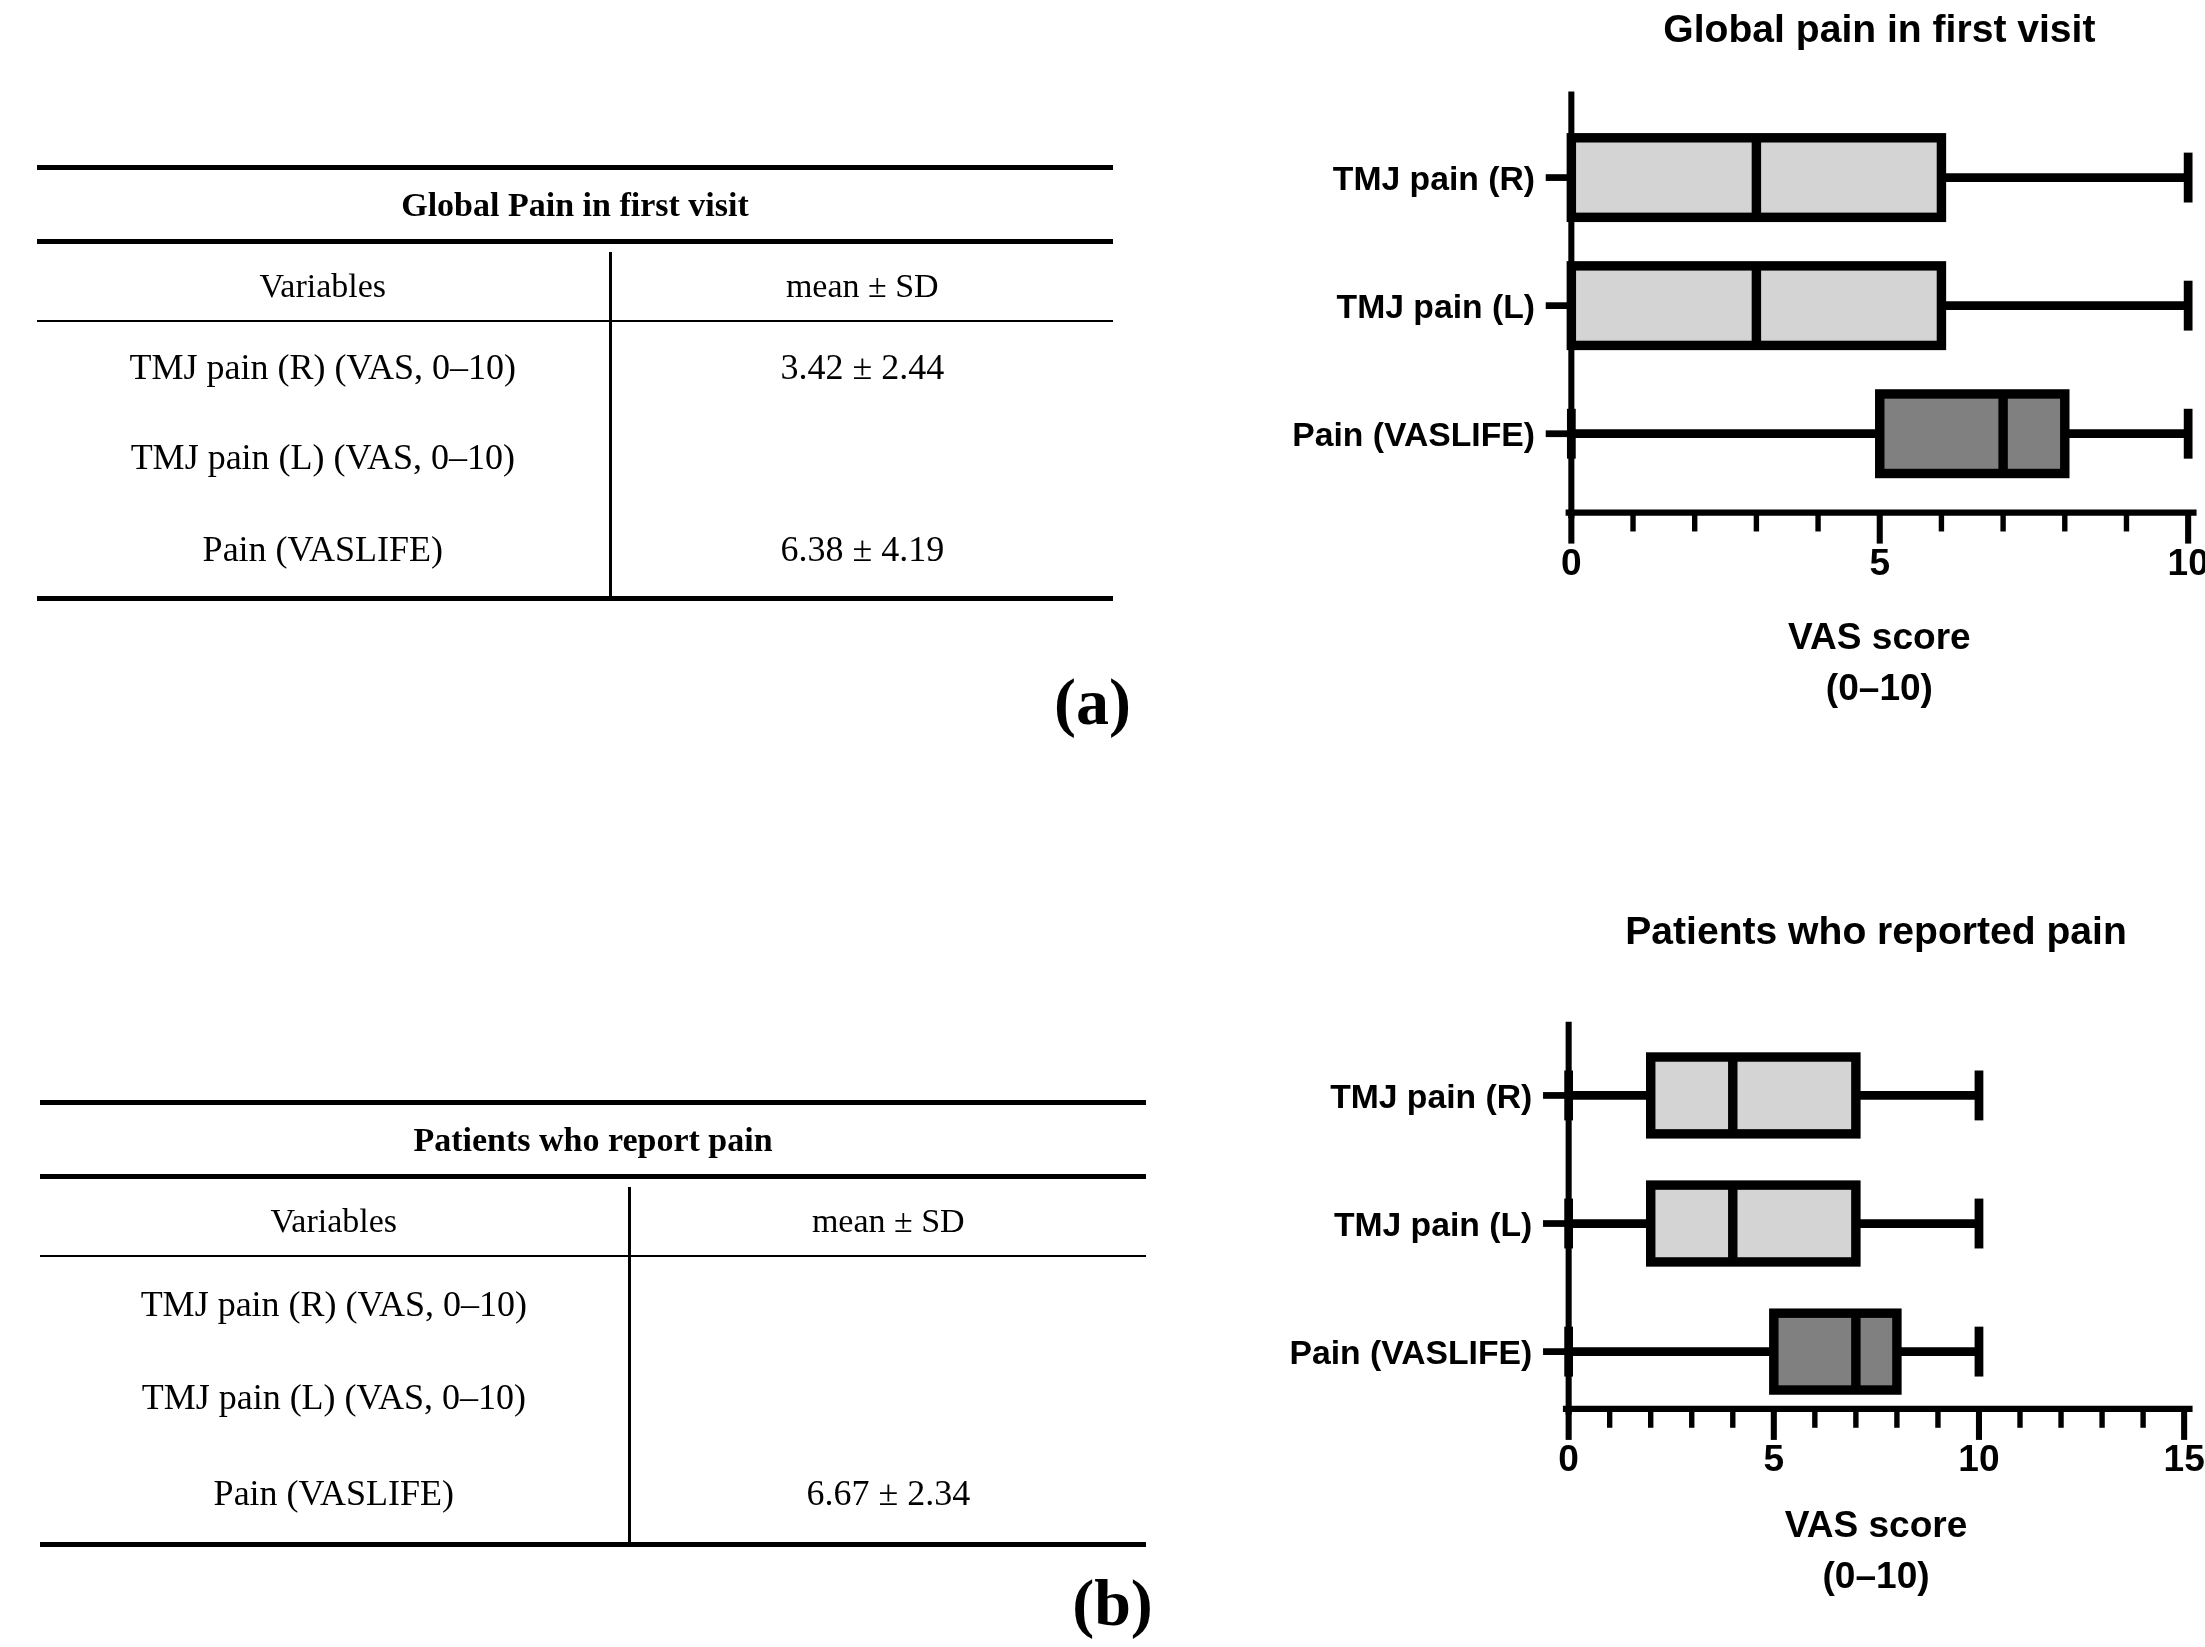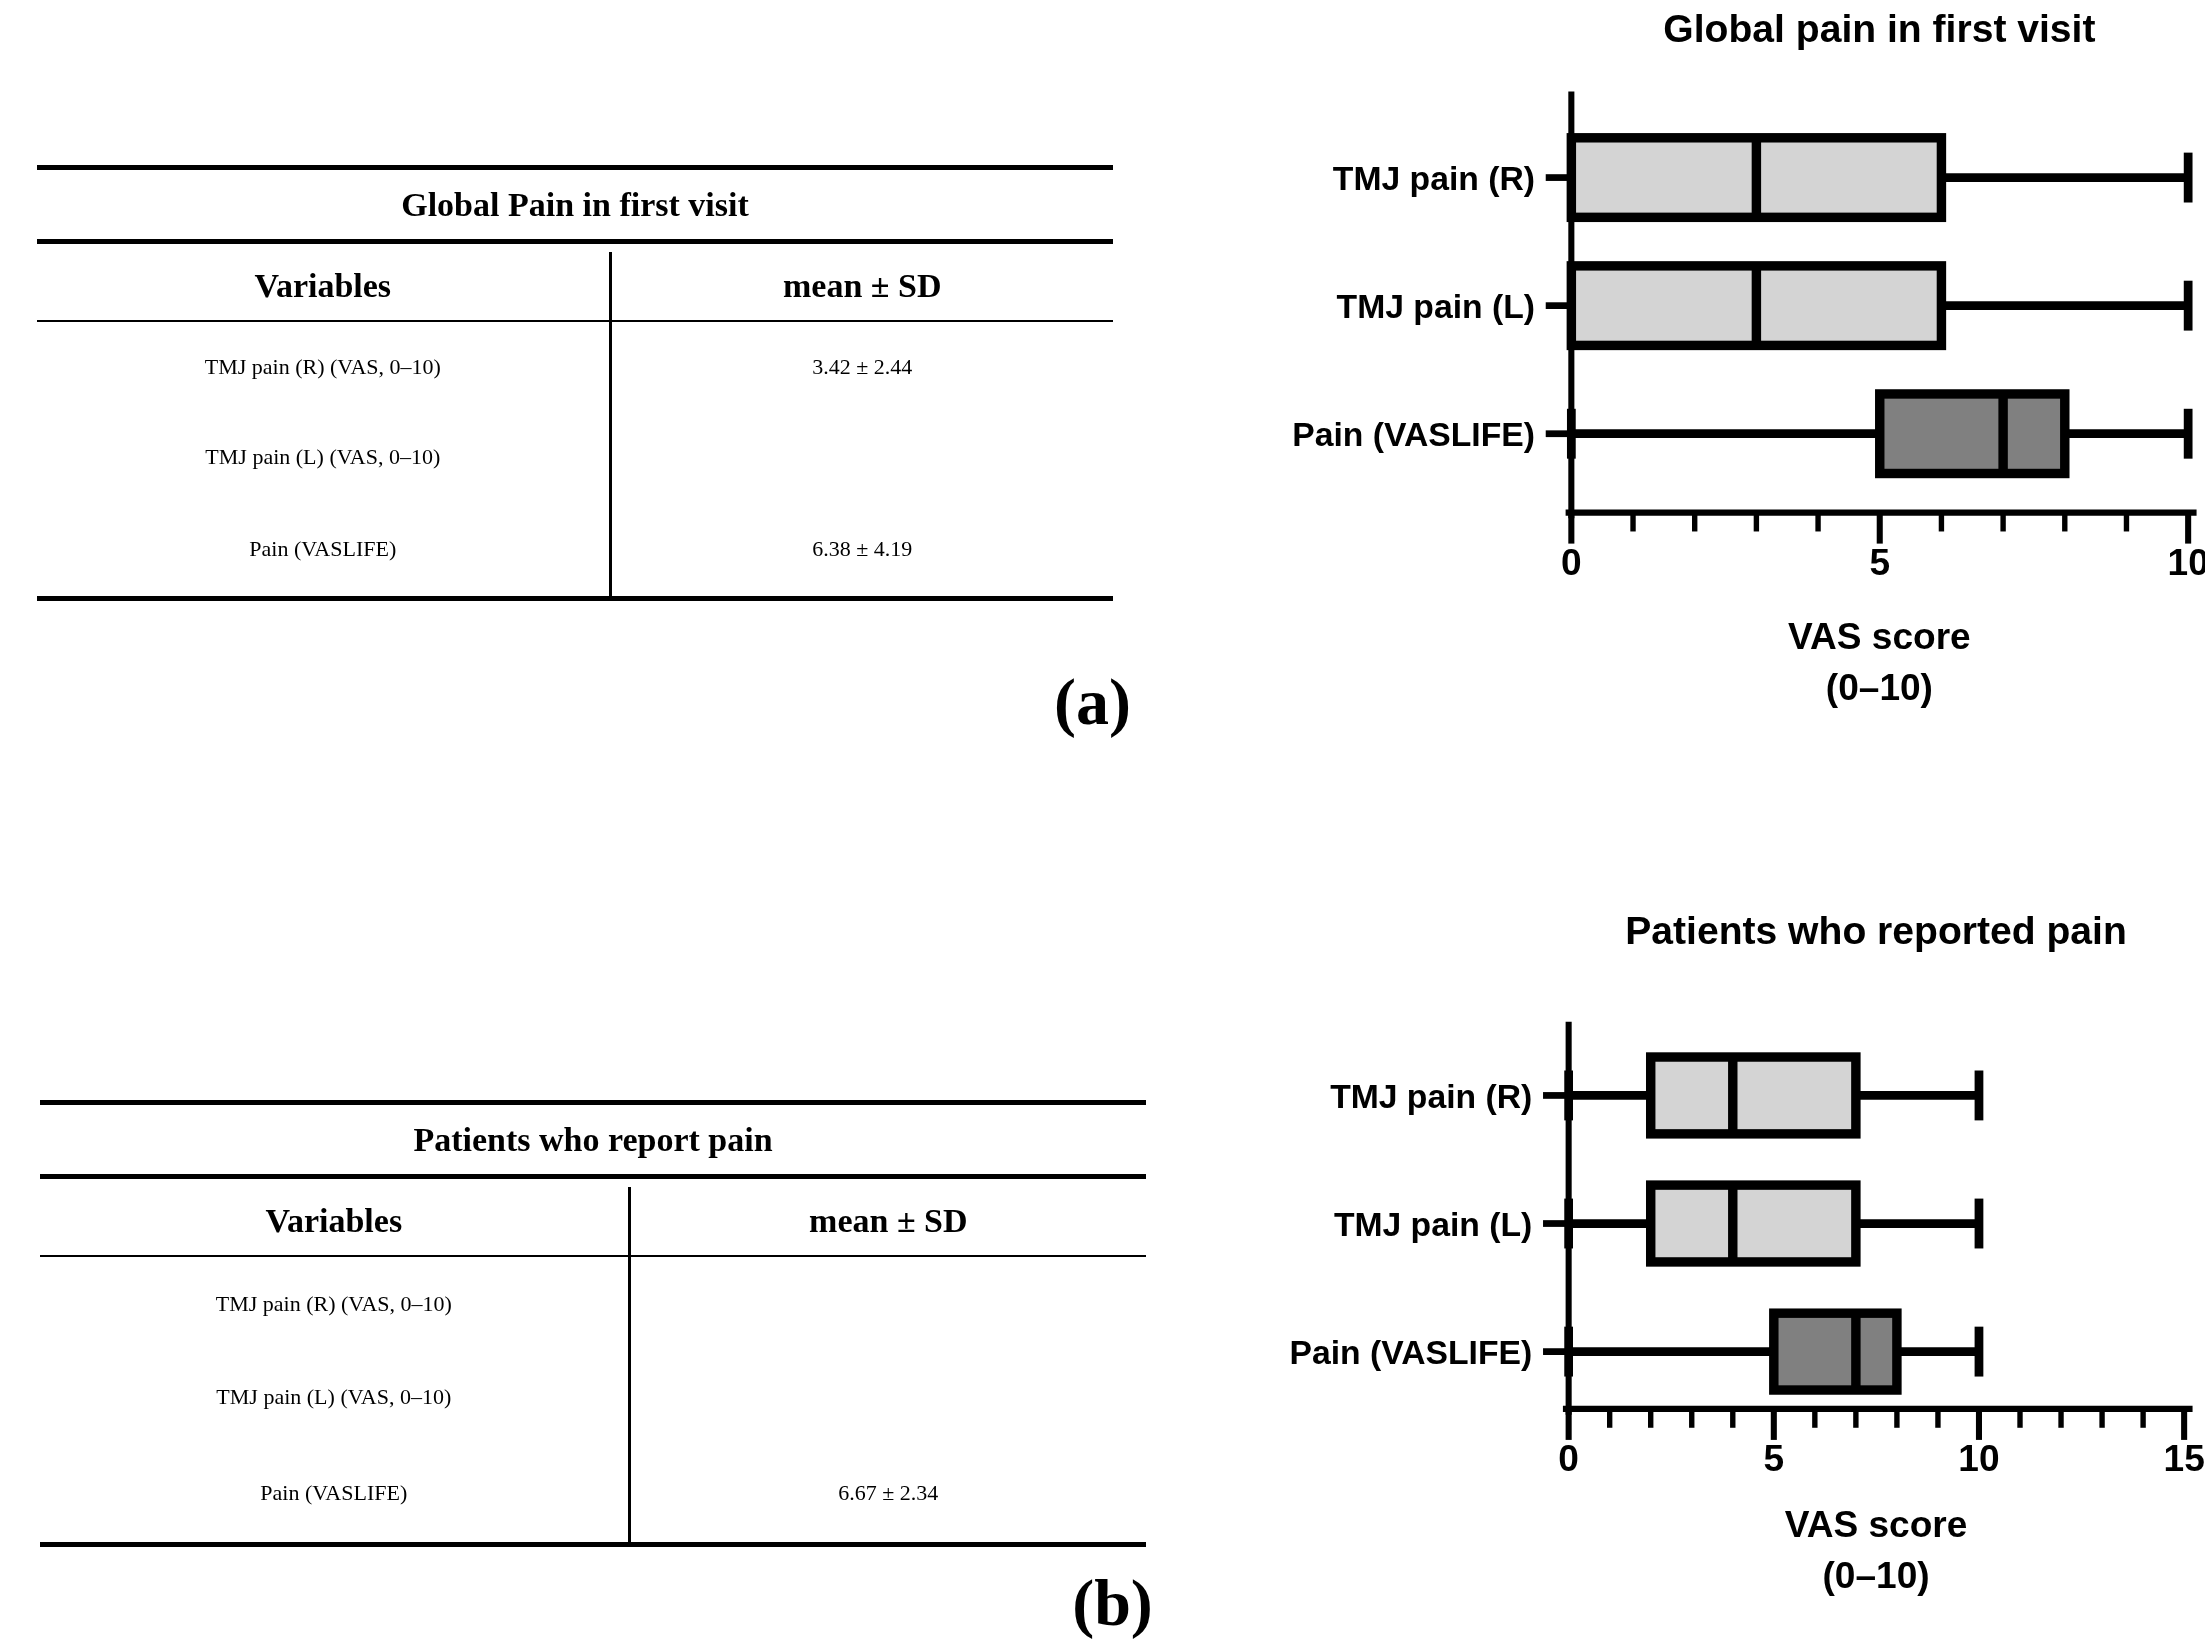--- a/index.html
+++ b/index.html
@@ -5,24 +5,24 @@
   html,body{margin:0;padding:0;background:#ffffff;}
   #page{position:relative;width:2205px;height:1648px;background:#ffffff;overflow:hidden;
         font-family:"Liberation Serif",serif;color:#000;}
   
   .tbl{position:absolute;border-top:5.4px solid #000;border-bottom:5.4px solid #000;
        display:flex;flex-direction:column;background:#fff;}
   .t-title{height:69px;display:flex;align-items:center;justify-content:center;
            font-weight:bold;font-size:34px;border-bottom:5.4px solid #000;}
   .t-head{height:76px;display:grid;grid-template-columns:53.4% 46.6%;border-bottom:2.7px solid #000;}
   .t-head .t-cell{display:flex;align-items:center;justify-content:center;
-                  font-weight:bold;font-size:34px;margin-top:8px;}
+                  font-weight:normal;font-size:34px;margin-top:8px;}
   .t-body{flex:1;display:grid;grid-template-rows:1fr 1fr 1.05fr;}
   .t-row{display:grid;grid-template-columns:53.4% 46.6%;}
-  .t-row .t-cell{display:flex;align-items:center;justify-content:center;font-size:22px;}
+  .t-row .t-cell{display:flex;align-items:center;justify-content:center;font-size:36px;}
   .col1{border-right:3.4px solid #000;}
   
   .panel-label{position:absolute;font-weight:bold;font-size:66px;text-align:center;
                font-family:"Liberation Serif",serif;}
   
   svg{position:absolute;}
   .axis{stroke:#000;stroke-width:9;stroke-linecap:square;}
   .tick{stroke:#000;stroke-width:9;}
   .mtick{stroke:#000;stroke-width:8;}
   .cat-tick{stroke:#000;stroke-width:10;}

